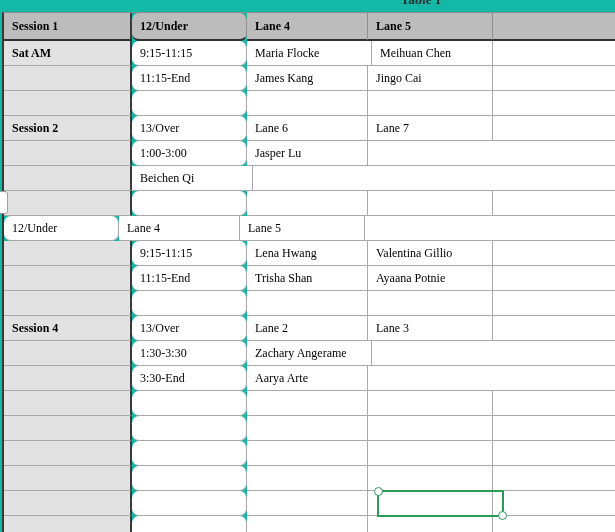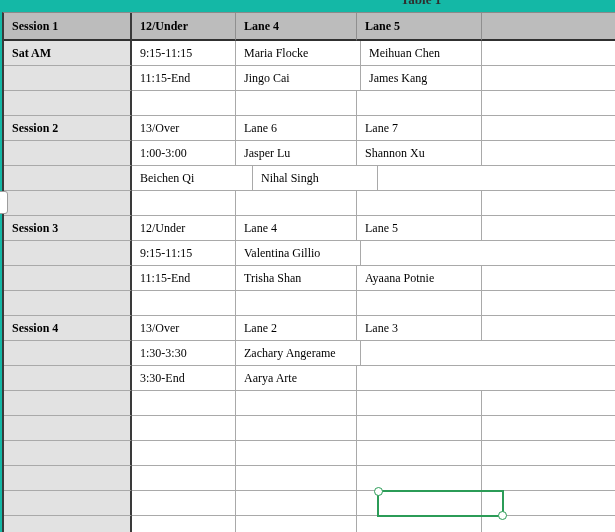--- a/index.html
+++ b/index.html
@@ -24,21 +24,21 @@
   }
   .row{display:flex; height:25px;}
   .row.header{height:28px;}
   .cell{
     box-sizing:border-box; display:flex; align-items:center;
     padding-left:8px; font-size:12px; white-space:nowrap; overflow:hidden;
     border-right:1px solid #a9a9a9; border-bottom:1px solid #a9a9a9;
     background:#fff;
   }
   .c0{width:128px; background:#e2e2e2; border-right:2px solid #3a3a3a; font-weight:bold;}
-  .c1{width:104px;}
+  .c1{width:115px;border-radius:7px;}
   .c2{width:121px;}
   .c3{width:125px;}
   .c4{flex:1; min-width:0; border-right:none;}
   .row.header .cell{background:#bcbcbc; font-weight:bold; border-bottom:2px solid #303030; border-right-color:#8f8f8f;}
   .row.header .c0{border-right:2px solid #3a3a3a;}
   .selection{
     position:absolute; border:2px solid #2b9c57; box-sizing:border-box;
     background:transparent; z-index:4;
   }
   .handle{
@@ -71,68 +71,66 @@
         <div class="row">
           <div class="cell c0">Sat AM</div>
           <div class="cell c1">9:15-11:15</div>
           <div class="cell c3">Maria Flocke</div>
           <div class="cell c2">Meihuan Chen</div>
           <div class="cell c4"></div>
         </div>
         <div class="row">
           <div class="cell c0"></div>
           <div class="cell c1">11:15-End</div>
+          <div class="cell c2">James Kang</div>
           <div class="cell c3">Jingo Cai</div>
-          <div class="cell c2">James Kang</div>
           <div class="cell c4"></div>
         </div>
         <div class="row">
           <div class="cell c0"></div>
           <div class="cell c1"></div>
           <div class="cell c2"></div>
           <div class="cell c3"></div>
           <div class="cell c4"></div>
         </div>
         <div class="row">
           <div class="cell c0">Session 2</div>
           <div class="cell c1">13/Over</div>
           <div class="cell c2">Lane 6</div>
           <div class="cell c3">Lane 7</div>
           <div class="cell c4"></div>
         </div>
         <div class="row">
           <div class="cell c0"></div>
           <div class="cell c1">1:00-3:00</div>
           <div class="cell c2">Jasper Lu</div>
-          <div class="cell c3">Shannon Xu</div>
           <div class="cell c4"></div>
         </div>
         <div class="row">
           <div class="cell c0"></div>
           <div class="cell c2">Beichen Qi</div>
-          <div class="cell c3">Nihal Singh</div>
-          <div class="cell c4"></div>
-        </div>
-        <div class="row">
-          <div class="cell c0"></div>
-          <div class="cell c1"></div>
-          <div class="cell c2"></div>
-          <div class="cell c3"></div>
-          <div class="cell c4"></div>
-        </div>
-        <div class="row">
-          <div class="cell c0">Session 3</div>
+          <div class="cell c4"></div>
+        </div>
+        <div class="row">
+          <div class="cell c0"></div>
+          <div class="cell c1"></div>
+          <div class="cell c2"></div>
+          <div class="cell c3"></div>
+          <div class="cell c4"></div>
+        </div>
+        <div class="row">
           <div class="cell c1">12/Under</div>
           <div class="cell c2">Lane 4</div>
           <div class="cell c3">Lane 5</div>
           <div class="cell c4"></div>
         </div>
         <div class="row">
           <div class="cell c0"></div>
           <div class="cell c1">9:15-11:15</div>
+          <div class="cell c2">Lena Hwang</div>
           <div class="cell c3">Valentina Gillio</div>
           <div class="cell c4"></div>
         </div>
         <div class="row">
           <div class="cell c0"></div>
           <div class="cell c1">11:15-End</div>
           <div class="cell c2">Trisha Shan</div>
           <div class="cell c3">Ayaana Potnie</div>
           <div class="cell c4"></div>
         </div>

